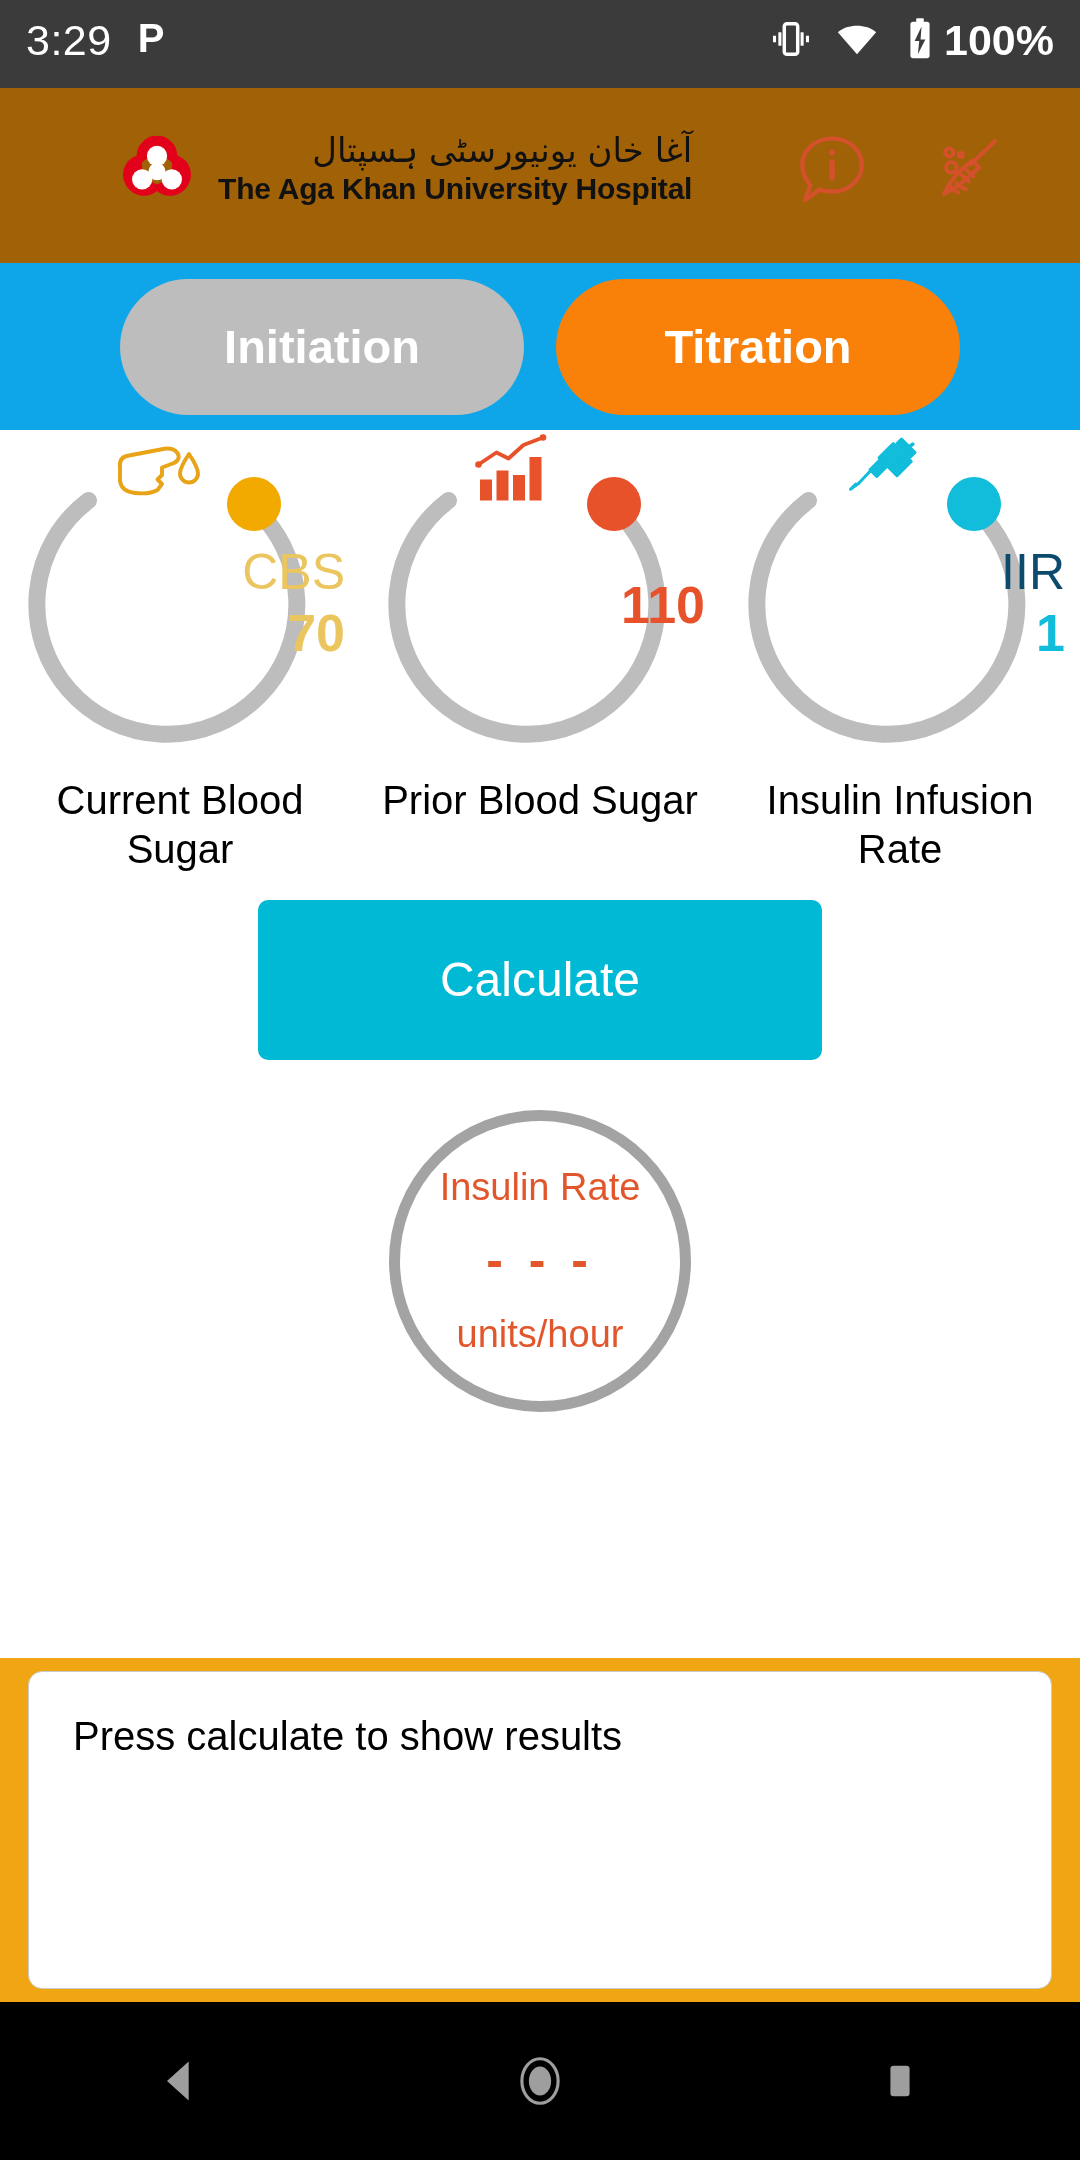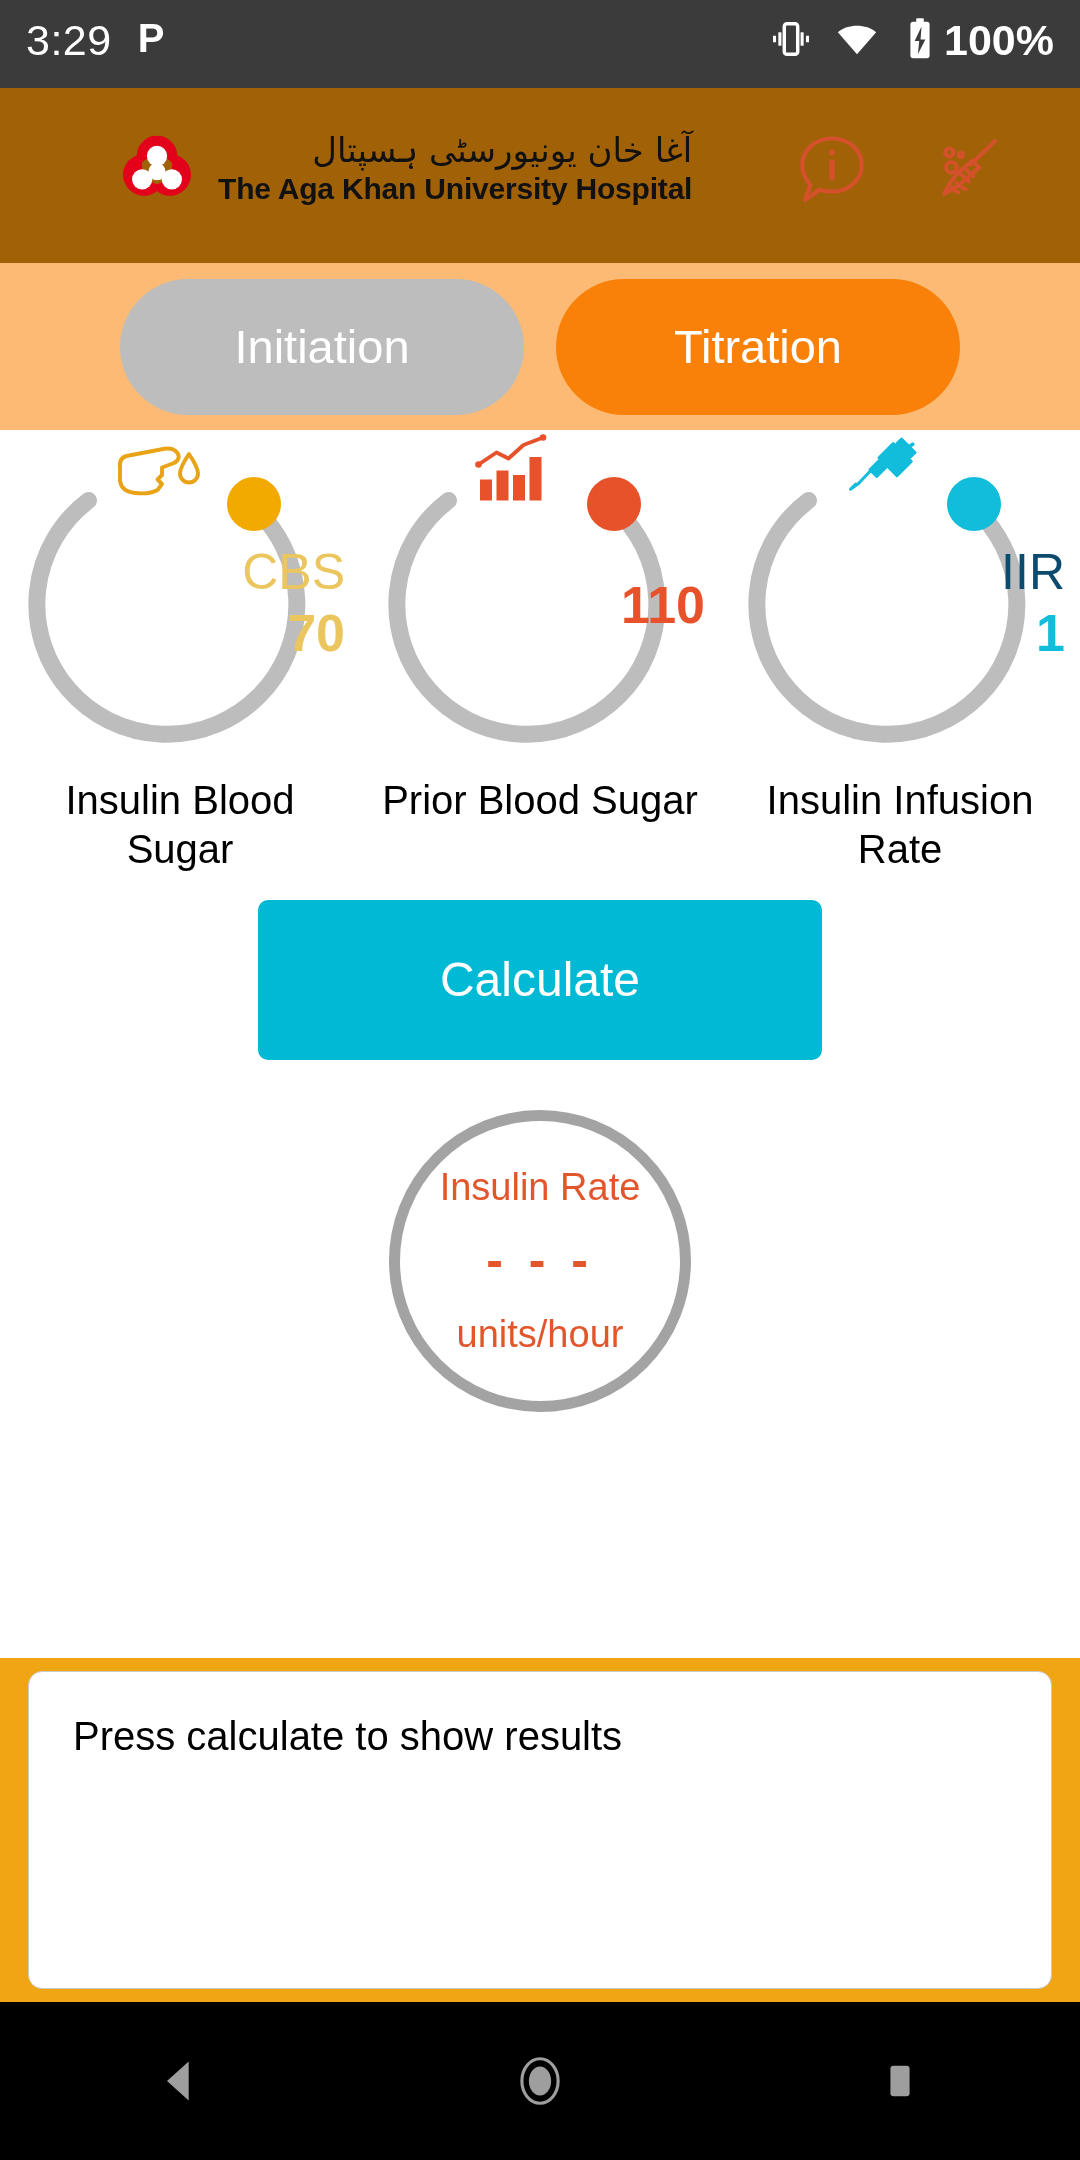--- a/index.html
+++ b/index.html
@@ -38,22 +38,22 @@
   .logo-en{
     font-size:30px; font-weight:bold; color:#111;
     letter-spacing:-.2px; white-space:nowrap; margin-top:3px;
   }
   .hdr-spacer{ flex:1; }
   .hdr-actions{ display:flex; align-items:center; gap:50px; padding-right:28px; }
   .hdr-btn{ width:84px; height:84px; display:flex; align-items:center; justify-content:center; }
 
   
   .tabbar{
-    background:#fdba74; height:167px;
-    display:flex; align-items:center; justify-content:center; gap:32px;
+    background:#0ea5e9; height:167px;
+    display:flex; align-items:center; justify-content:center; gap:32px;font-weight:bold;
   }
   .tab{
     width:404px; height:136px; border-radius:68px;
     display:flex; align-items:center; justify-content:center;
     font-size:47px; color:#ffffff;
   }
   .tab.inactive{ background:#bdbdbd; }
   .tab.active{ background:#f98109; }
 
   
@@ -219,21 +219,21 @@
             <path d="M6 22 Q5 15 12 14 L33 10 Q41 8 44 12 Q47 16 42 19 L34 22 L34 27 L31 30 L34 33 L31 37 Q26 40 16 39 Q7 38 6 31 Z"></path>
             <path d="M52 13 Q58 22 58 26 A6 6 0 0 1 46 26 Q46 22 52 13 Z"></path>
           </g>
         </svg>
       </span>
       <div class="gauge-center">
         <div class="gauge-abbr" style="color:#ebc55e">CBS</div>
         <div class="gauge-val" style="color:#ebc55e">70</div>
       </div>
     </div>
-    <div class="gauge-label">Insulin Blood Sugar</div>
+    <div class="gauge-label">Current Blood Sugar</div>
   </div>
 
   <div class="gauge-col">
     <div class="gauge">
       <svg viewBox="0 0 330 330">
         <path d="M 73.5 62.5 A 130 130 0 1 0 237 68" fill="none" stroke="#bdbdbd" stroke-width="17" stroke-linecap="round"></path>
         <circle cx="239" cy="66" r="27" fill="#e8522b"></circle>
       </svg>
       <span class="gauge-icon">
         <svg width="96" height="76" viewBox="0 0 64 50">

